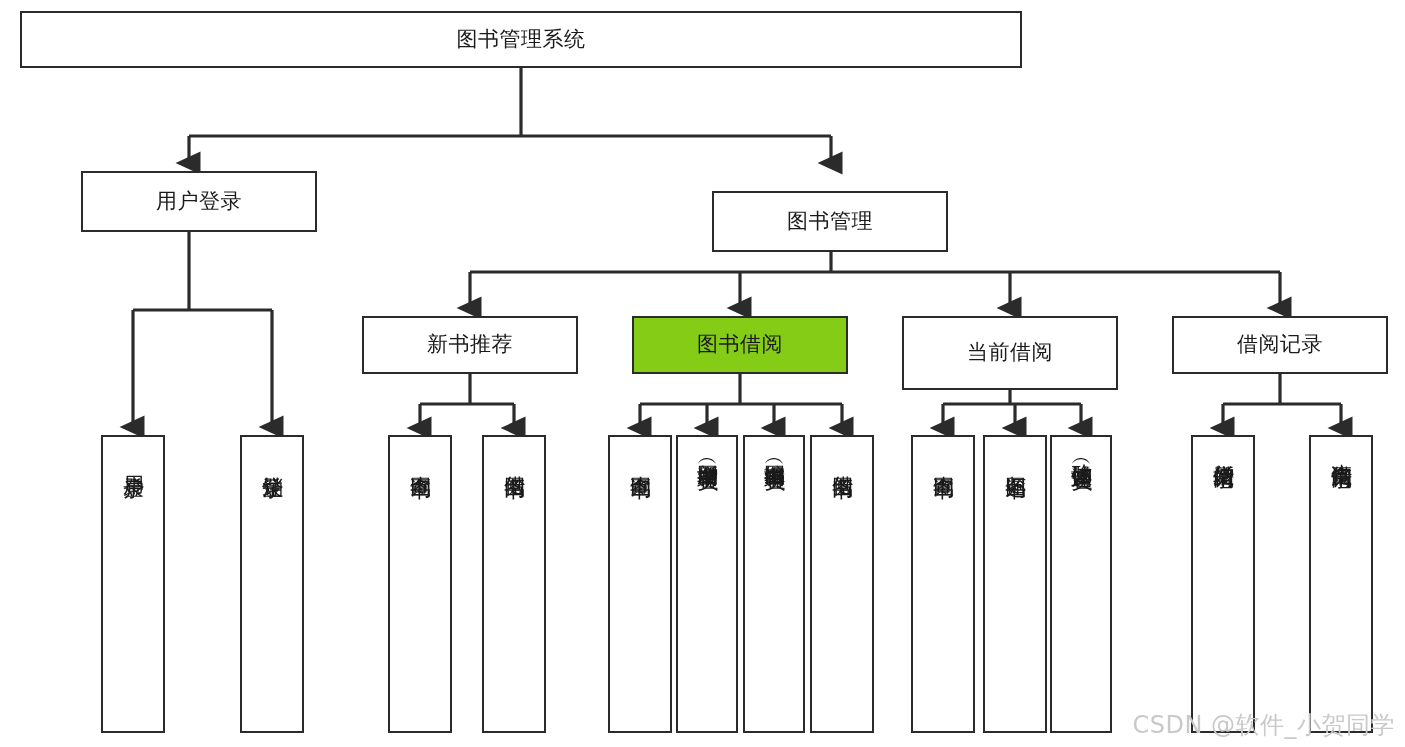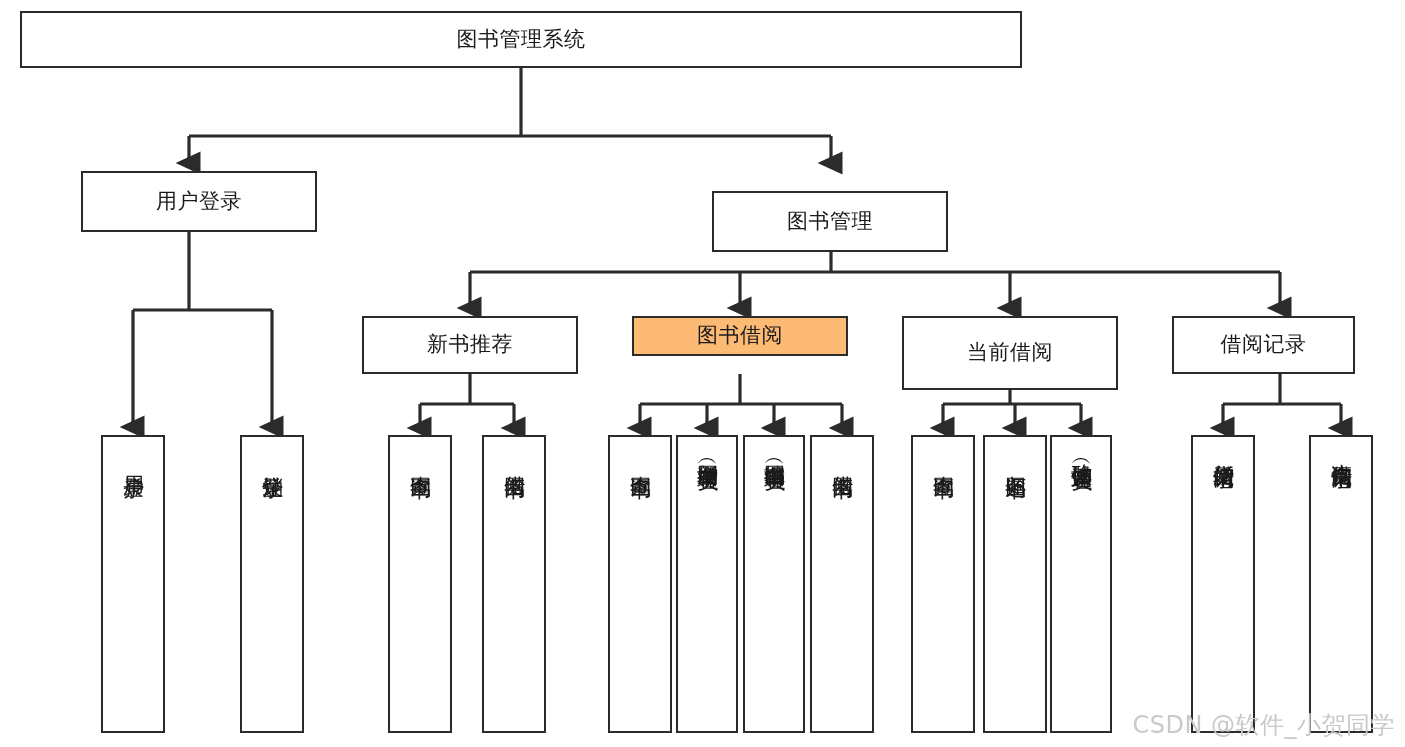--- a/index.html
+++ b/index.html
@@ -134,27 +134,27 @@
   <div class="node-box" style="left: 81px; top: 171px; width: 236px; height: 61px; border-color: rgb(43, 43, 43); background: rgb(255, 255, 255); color: rgb(26, 26, 26);">
     <span class="node-label-h">用户登录</span>
   </div>
   <div class="node-box" style="left: 712px; top: 171px; width: 236px; height: 61px; border-color: rgb(43, 43, 43); background: rgb(255, 255, 255); color: rgb(26, 26, 26); margin-top: 20px;">
     <span class="node-label-h">图书管理</span>
   </div>
 
   <div class="node-box" style="left: 362px; top: 316px; width: 216px; height: 58px; border-color: rgb(43, 43, 43); background: rgb(255, 255, 255); color: rgb(26, 26, 26);">
     <span class="node-label-h">新书推荐</span>
   </div>
-  <div class="node-box" style="left: 632px; top: 316px; width: 216px; height: 40px; border-color: rgb(43, 43, 43); background: #fdba74; color: rgb(26, 26, 26);">
+  <div class="node-box" style="left: 632px; top: 316px; width: 216px; height: 58px; border-color: rgb(43, 43, 43); background: #84cc16; color: rgb(26, 26, 26);">
     <span class="node-label-h">图书借阅</span>
   </div>
   <div class="node-box" style="left: 902px; top: 316px; width: 216px; height: 74px; border-color: rgb(43, 43, 43); background: rgb(255, 255, 255); color: rgb(26, 26, 26);">
     <span class="node-label-h">当前借阅</span>
   </div>
-  <div class="node-box" style="left: 1172px; top: 316px; width: 183px; height: 58px; border-color: rgb(43, 43, 43); background: rgb(255, 255, 255); color: rgb(26, 26, 26);">
+  <div class="node-box" style="left: 1172px; top: 316px; width: 216px; height: 58px; border-color: rgb(43, 43, 43); background: rgb(255, 255, 255); color: rgb(26, 26, 26);">
     <span class="node-label-h">借阅记录</span>
   </div>
 
   <div class="node-box leaf-box" style="left: 101px; top: 435px; width: 64px; height: 298px; border-color: rgb(43, 43, 43); background: rgb(255, 255, 255); color: rgb(26, 26, 26);">
     <span class="node-label-v">用户登录</span>
   </div>
   <div class="node-box leaf-box" style="left: 240px; top: 435px; width: 64px; height: 298px; border-color: rgb(43, 43, 43); background: rgb(255, 255, 255); color: rgb(26, 26, 26);">
     <span class="node-label-v">注销登录</span>
   </div>
   <div class="node-box leaf-box" style="left: 388px; top: 435px; width: 64px; height: 298px; border-color: rgb(43, 43, 43); background: rgb(255, 255, 255); color: rgb(26, 26, 26);">

